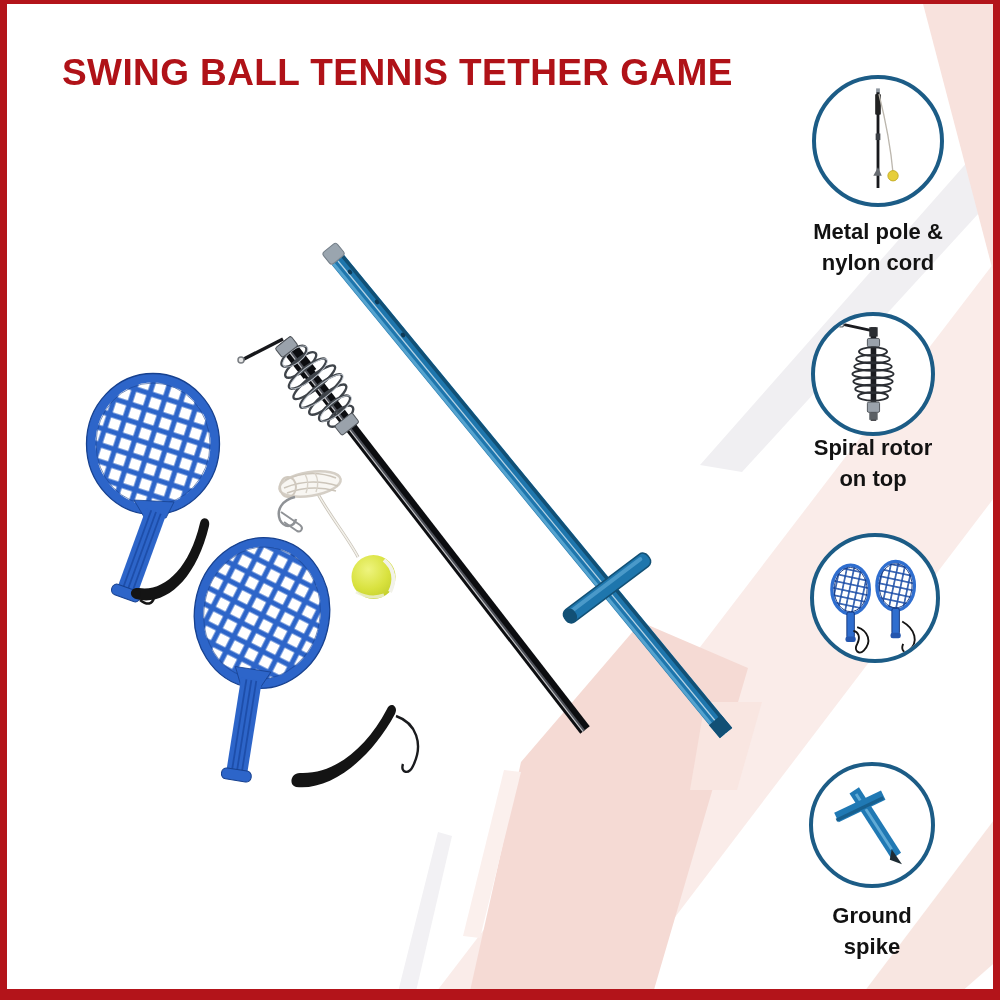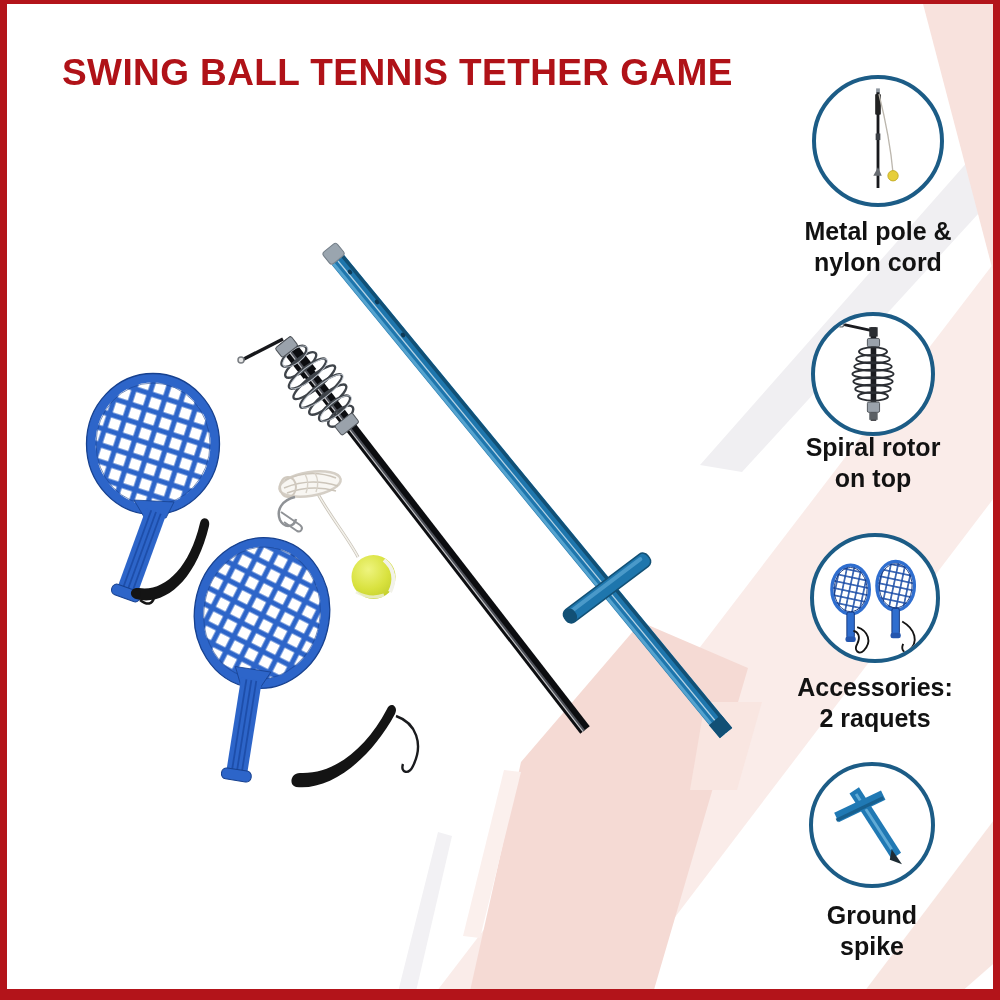--- a/index.html
+++ b/index.html
@@ -19,21 +19,21 @@
   }
   .title span{display:block;}
   .callout-circle{
     position:absolute;z-index:20;border-radius:50%;background:#fff;
     border:4.5px solid #1c5c86;box-sizing:border-box;
     display:flex;align-items:center;justify-content:center;overflow:hidden;
   }
   .callout-circle svg{width:100%;height:100%;display:block;}
   .feature-label{
     position:absolute;z-index:20;width:220px;text-align:center;
-    font-weight:bold;color:#121212;font-size:25px;line-height:31px;white-space:pre-line;
+    font-weight:bold;color:#121212;font-size:22px;line-height:31px;white-space:pre-line;
   }
   .c1{left:812px;top:75px;width:132px;height:132px;}
   .c2{left:811px;top:312px;width:124px;height:124px;}
   .c3{left:810px;top:533px;width:130px;height:130px;}
   .c4{left:809px;top:762px;width:126px;height:126px;}
   .l1{left:768px;top:216px;}
   .l2{left:763px;top:432px;}
   .l3{left:765px;top:672px;}
   .l4{left:762px;top:900px;}
 </style>
@@ -222,22 +222,20 @@
       </g>
       <g>
         <ellipse cx="87" cy="52" rx="20" ry="26" fill="url(#latSmall)" stroke="#2f6ecf" stroke-width="3.5"></ellipse>
         <ellipse cx="87" cy="52" rx="17.5" ry="23.5" fill="none" stroke="#16397e" stroke-width="1"></ellipse>
         <rect x="83" y="76" width="8" height="28" rx="2" fill="#2f6ecf" stroke="#16397e" stroke-width="1"></rect>
         <rect x="81.5" y="102" width="11" height="6" rx="2.5" fill="#2456ae"></rect>
         <path d="M94,90 C108,98 112,112 101,121 C97,125 92,121 95,114" stroke="#141414" stroke-width="2" fill="none"></path>
       </g>
     </svg>
   </div>
-  <div class="feature-label l3">Accessories:
-2 raquets</div>
 
   <div class="callout-circle c4">
     <svg viewBox="0 0 126 126">
       <line x1="44" y1="26" x2="89" y2="96" stroke="#2079b4" stroke-width="12"></line>
       <line x1="46" y1="30" x2="84" y2="89" stroke="#66b0da" stroke-width="3" opacity=".9"></line>
       <polygon points="84,89 95,105 82,100" fill="#1d2b33"></polygon>
       <line x1="25" y1="55" x2="75" y2="31" stroke="#2079b4" stroke-width="11"></line>
       <line x1="25" y1="58" x2="75" y2="34" stroke="#175f8e" stroke-width="3.5"></line>
     </svg>
   </div>

